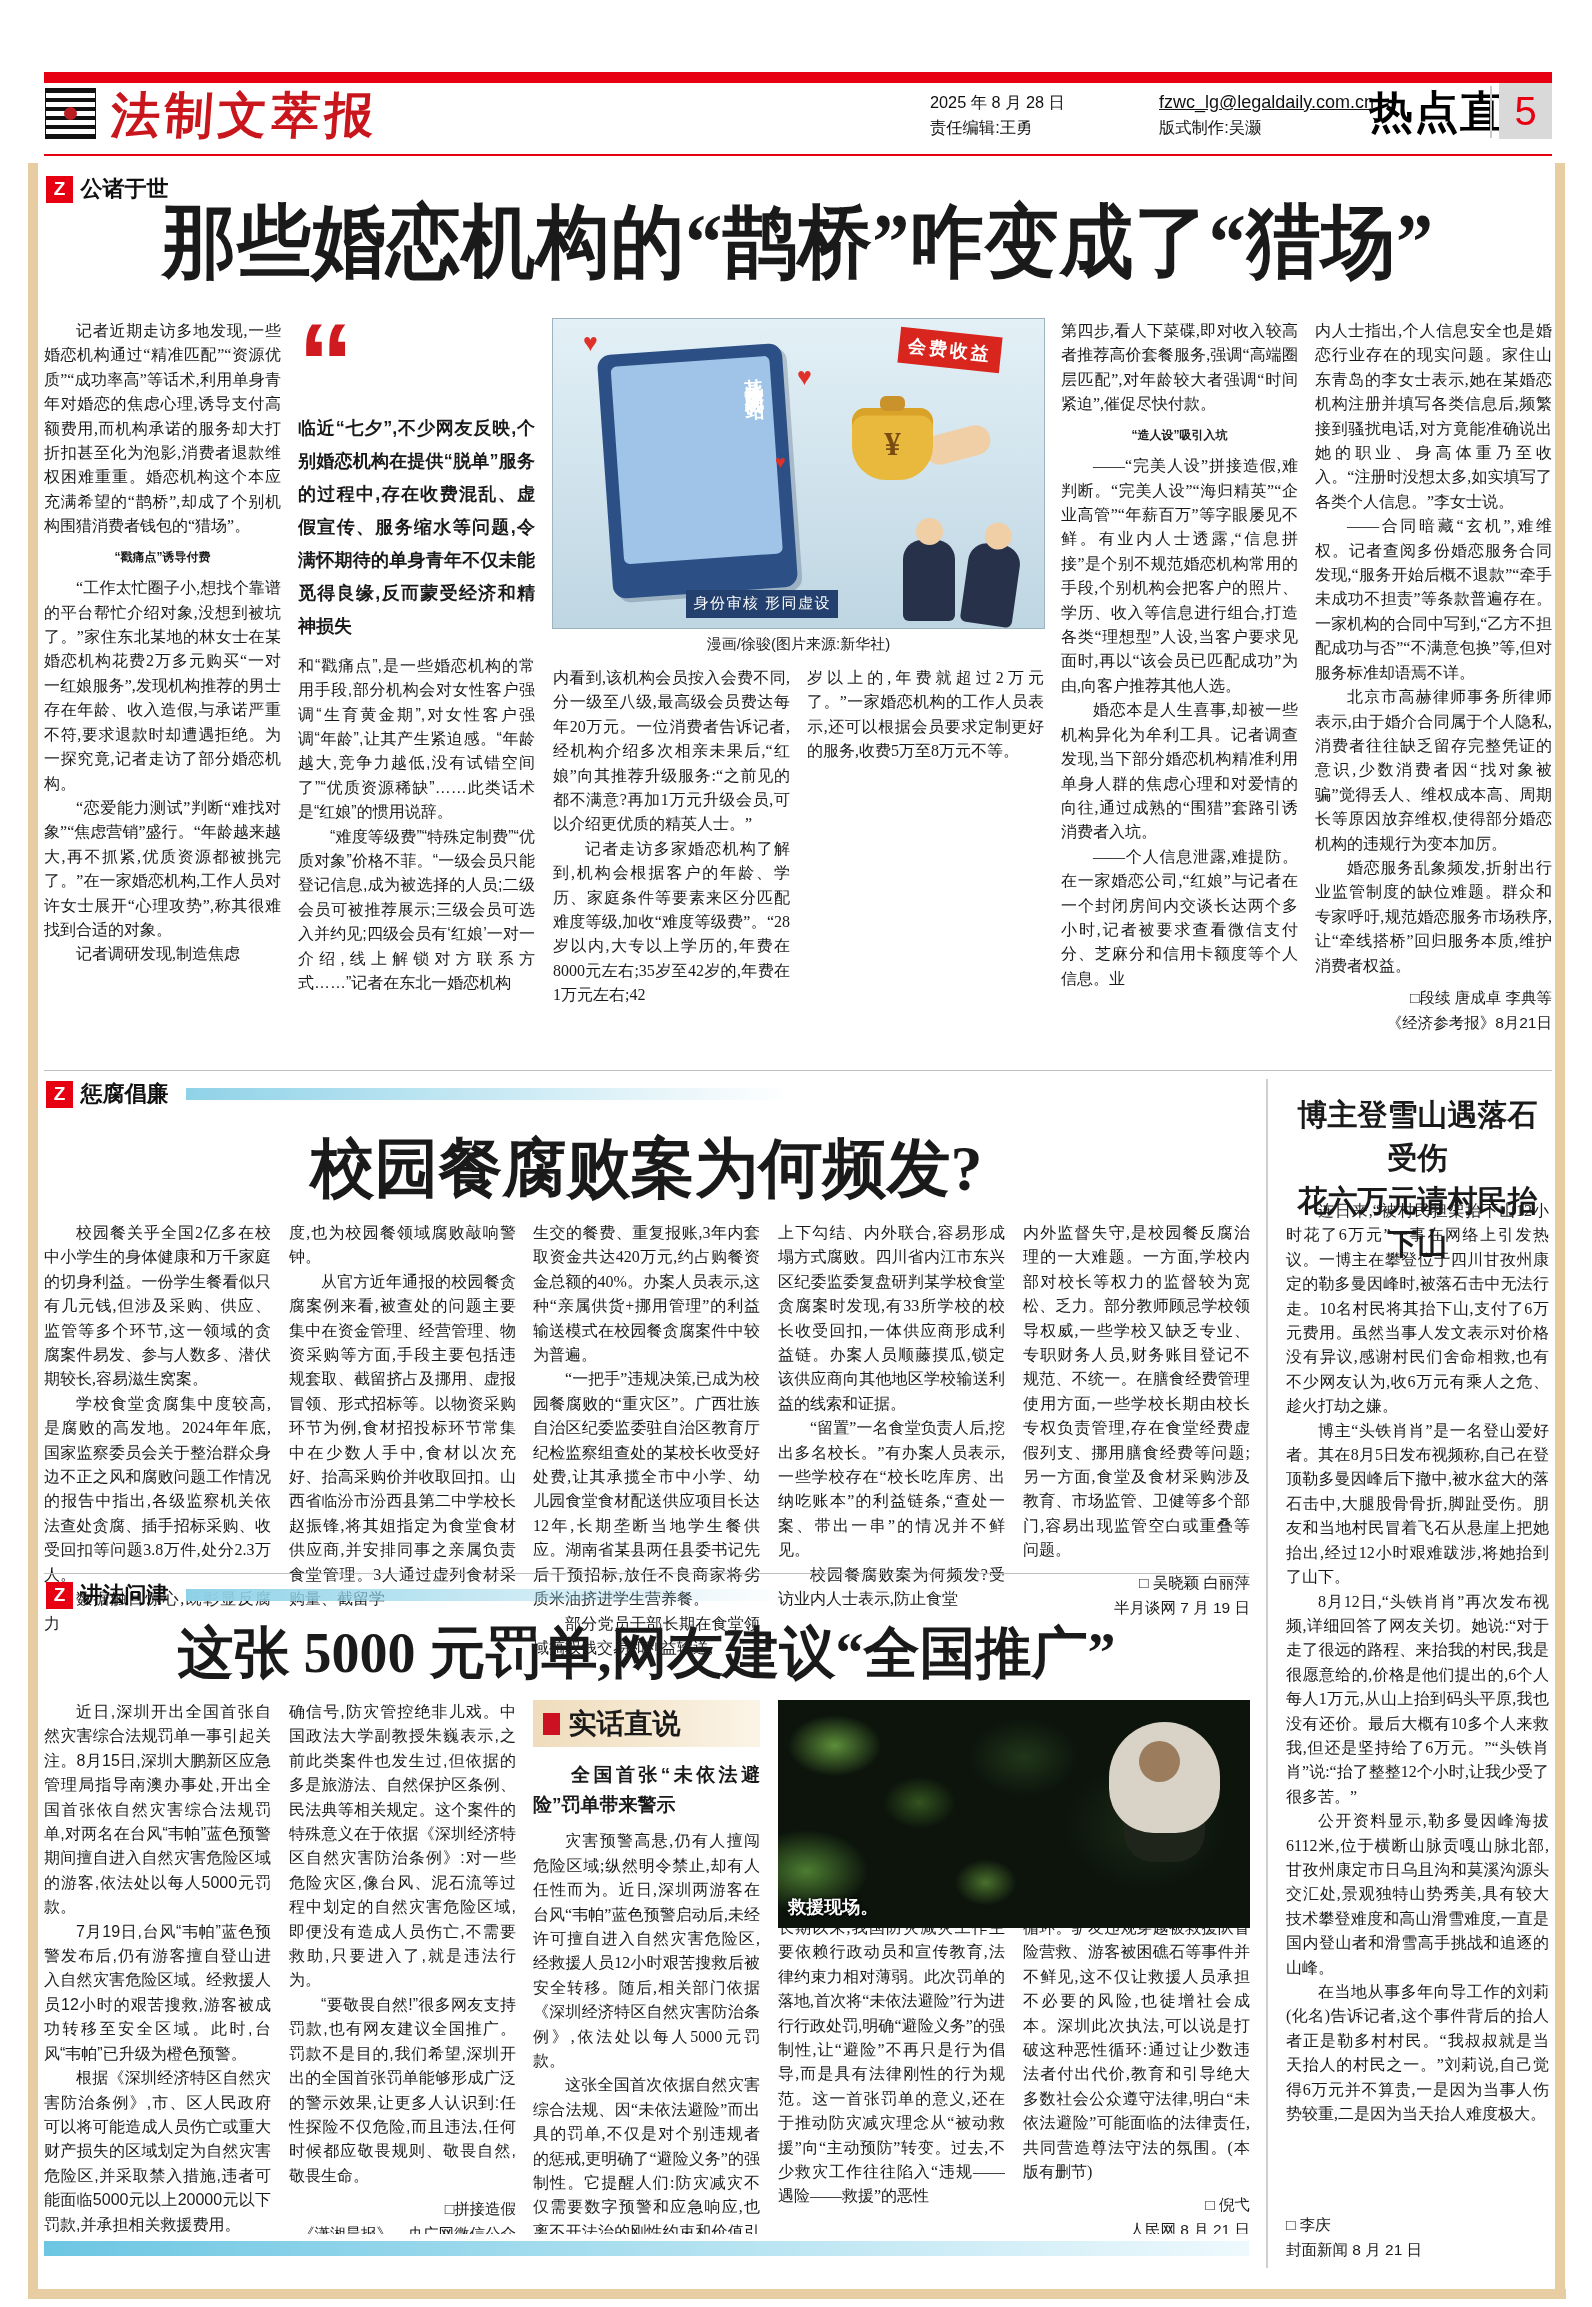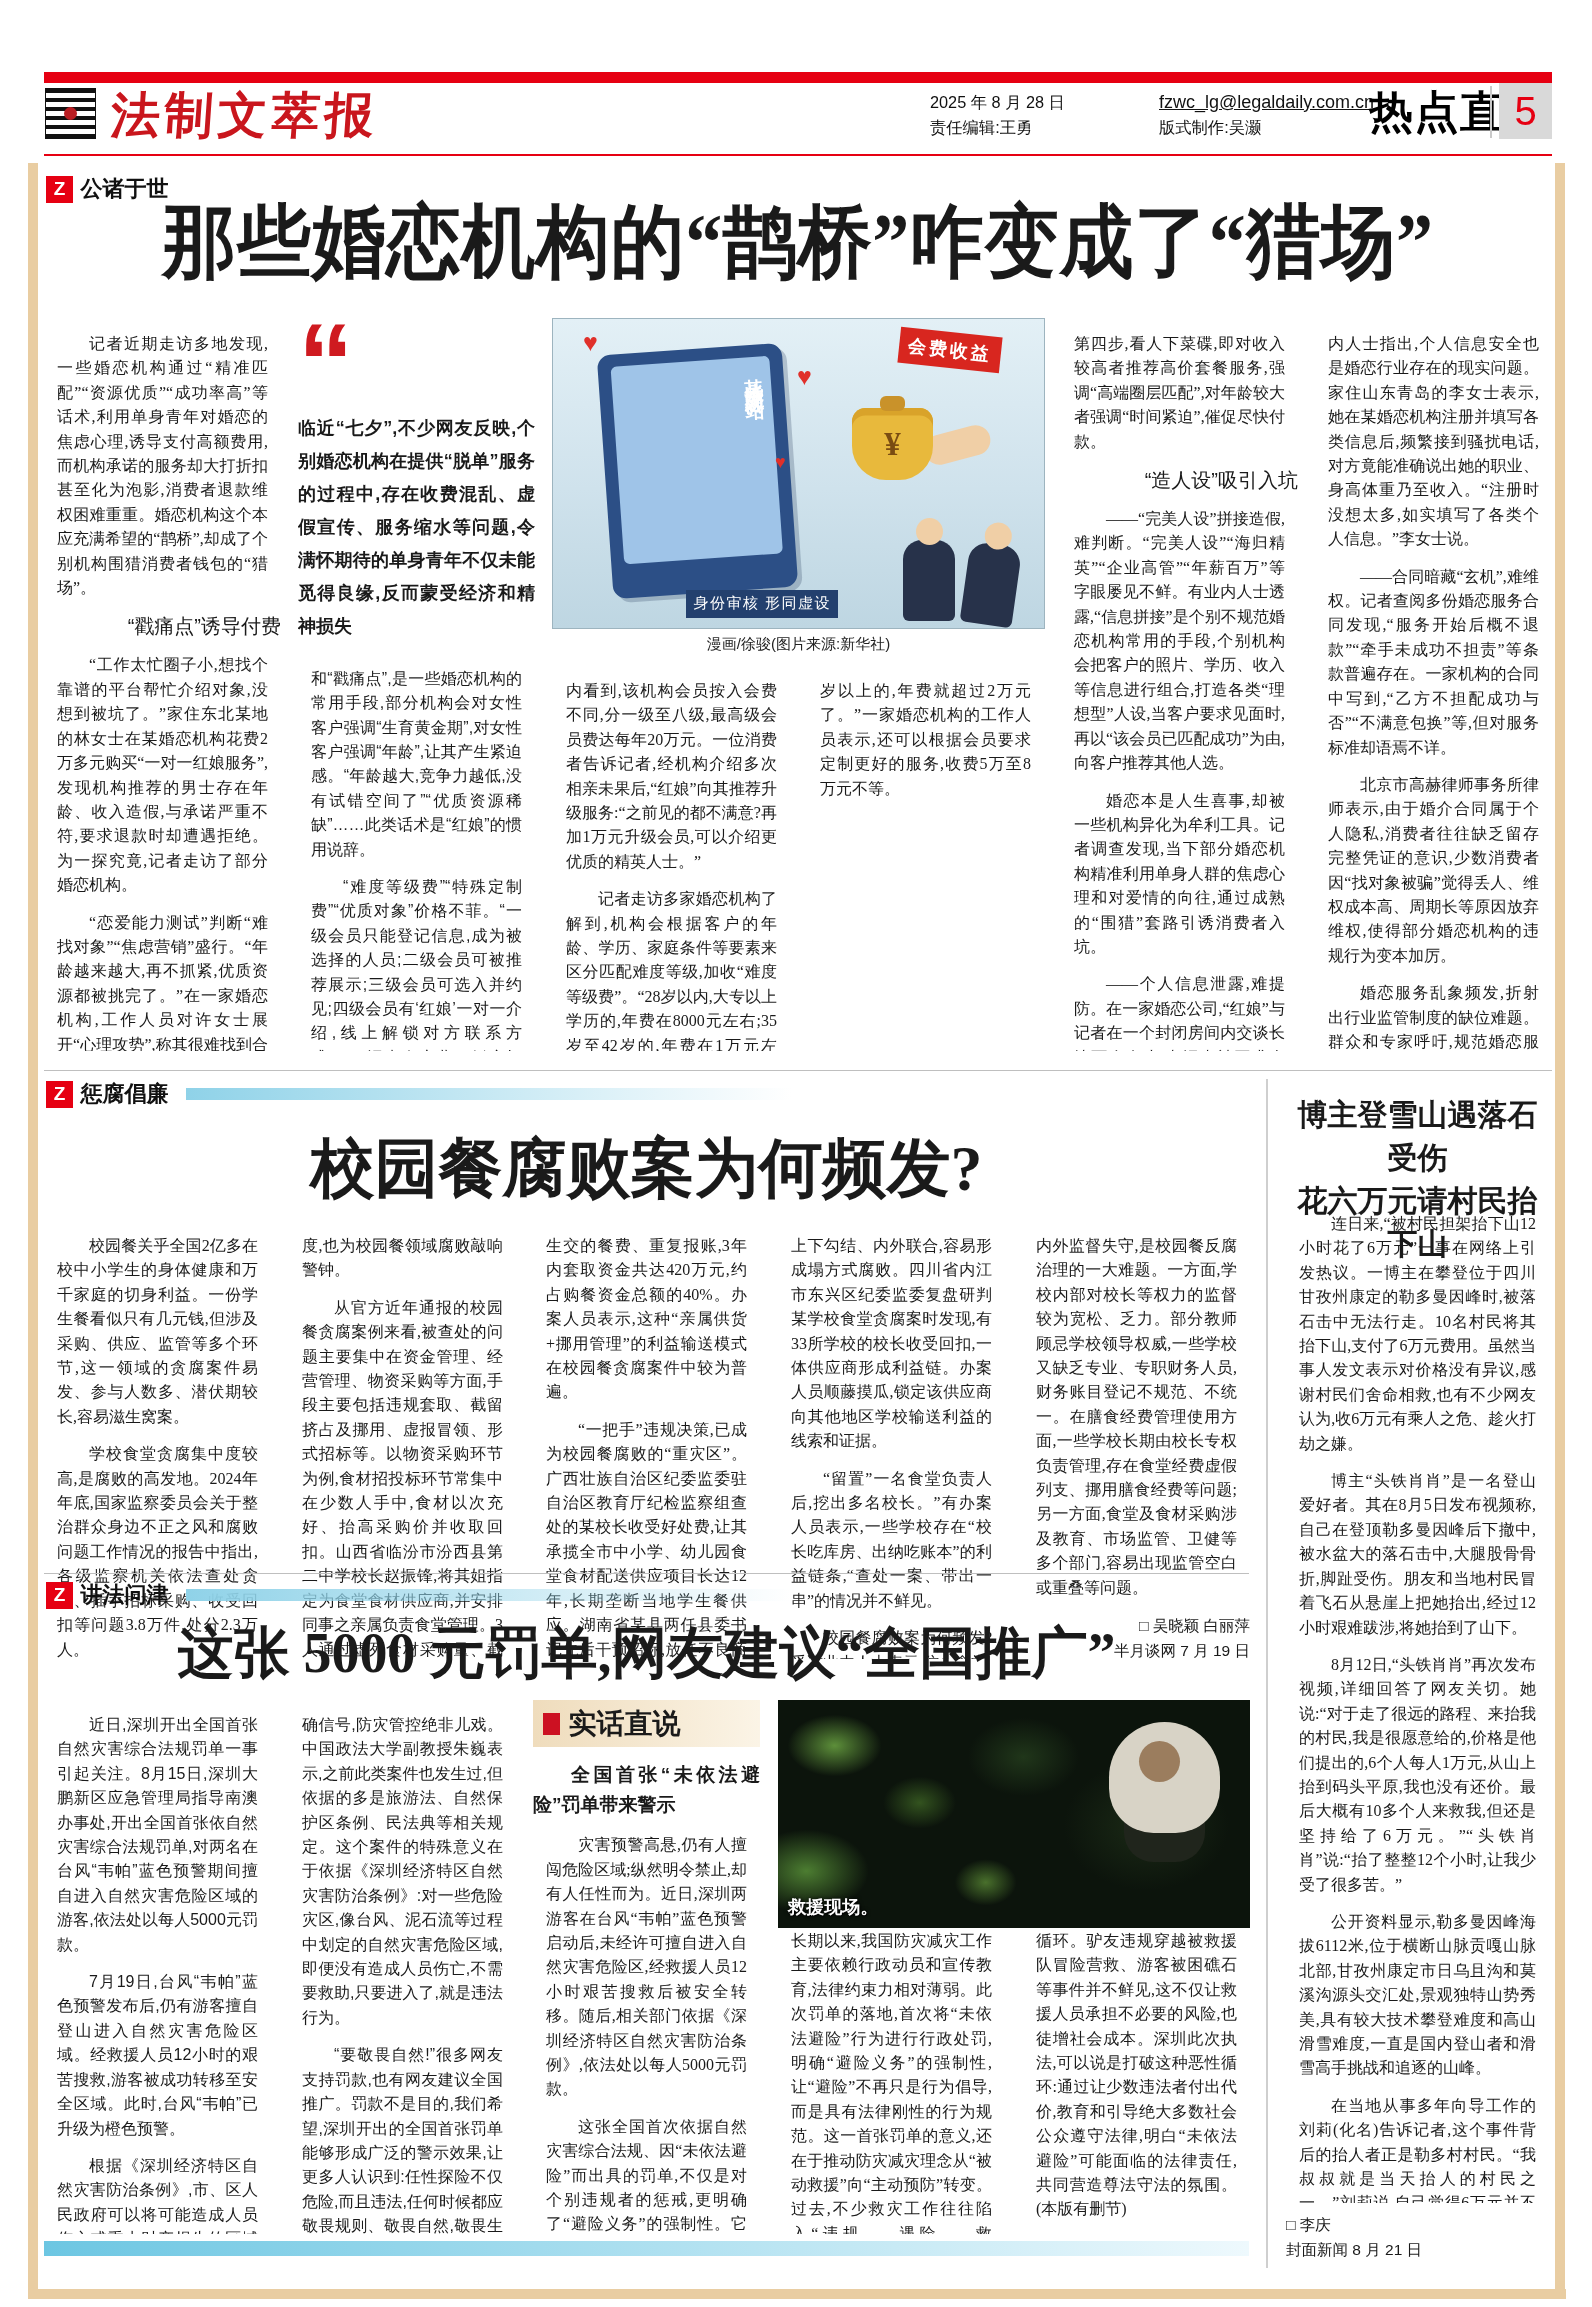--- a/index.html
+++ b/index.html
@@ -35,23 +35,23 @@
   
   .headline1{position:absolute;left:44px;top:201px;width:1508px;text-align:center;font-size:74px;
       font-weight:bold;line-height:1.12;letter-spacing:0.7px;transform:scaleY(1.08);}
   .headline2{position:absolute;left:44px;top:1125px;width:1205px;text-align:center;font-size:64px;font-weight:bold;}
   .headline3{position:absolute;left:44px;top:1616px;width:1205px;text-align:center;font-size:56px;font-weight:bold;}
   .sec-rule{position:absolute;height:0.7px;background:#bfbfbf;}
   
   .body-abs{position:absolute;}
   .col{position:absolute;top:0;width:237px;height:100%;overflow:hidden;text-align:justify;}
   .colN{width:227px;}
-  .para{margin:13px;font-size:16px;line-height:24.4px;text-indent:2em;}
+  .para{margin:0;font-size:16px;line-height:24.4px;text-indent:2em;}
   .para.ni{text-indent:0;}
-  .subhead{margin:10.3px 0;font-size:20px;font-weight:normal;text-align:right;text-indent:0;
+  .subhead{margin:10.3px 0;font-size:12px;font-weight:bold;text-align:center;text-indent:0;
       font-family:"Liberation Sans",sans-serif;}
   .serifcol .para{font-size:16px;line-height:24.4px;}
   .sanscol{font-family:"Liberation Sans",sans-serif;}
   .credit{margin-top:7.4px;text-align:right;font-size:15.5px;line-height:25px;font-family:"Liberation Sans",sans-serif;}
   .spacer470{height:347px;} .spacer290{height:216px;}
   
   .quote-block{padding:4.4px 0 10.3px 0;}
   .qmark{font-size:111px;line-height:81px;color:#cf1a20;font-weight:bold;height:89px;}
   .quote-text{font-size:18px;line-height:33px;font-weight:bold;text-align:justify;
       font-family:"Liberation Sans",sans-serif;}

